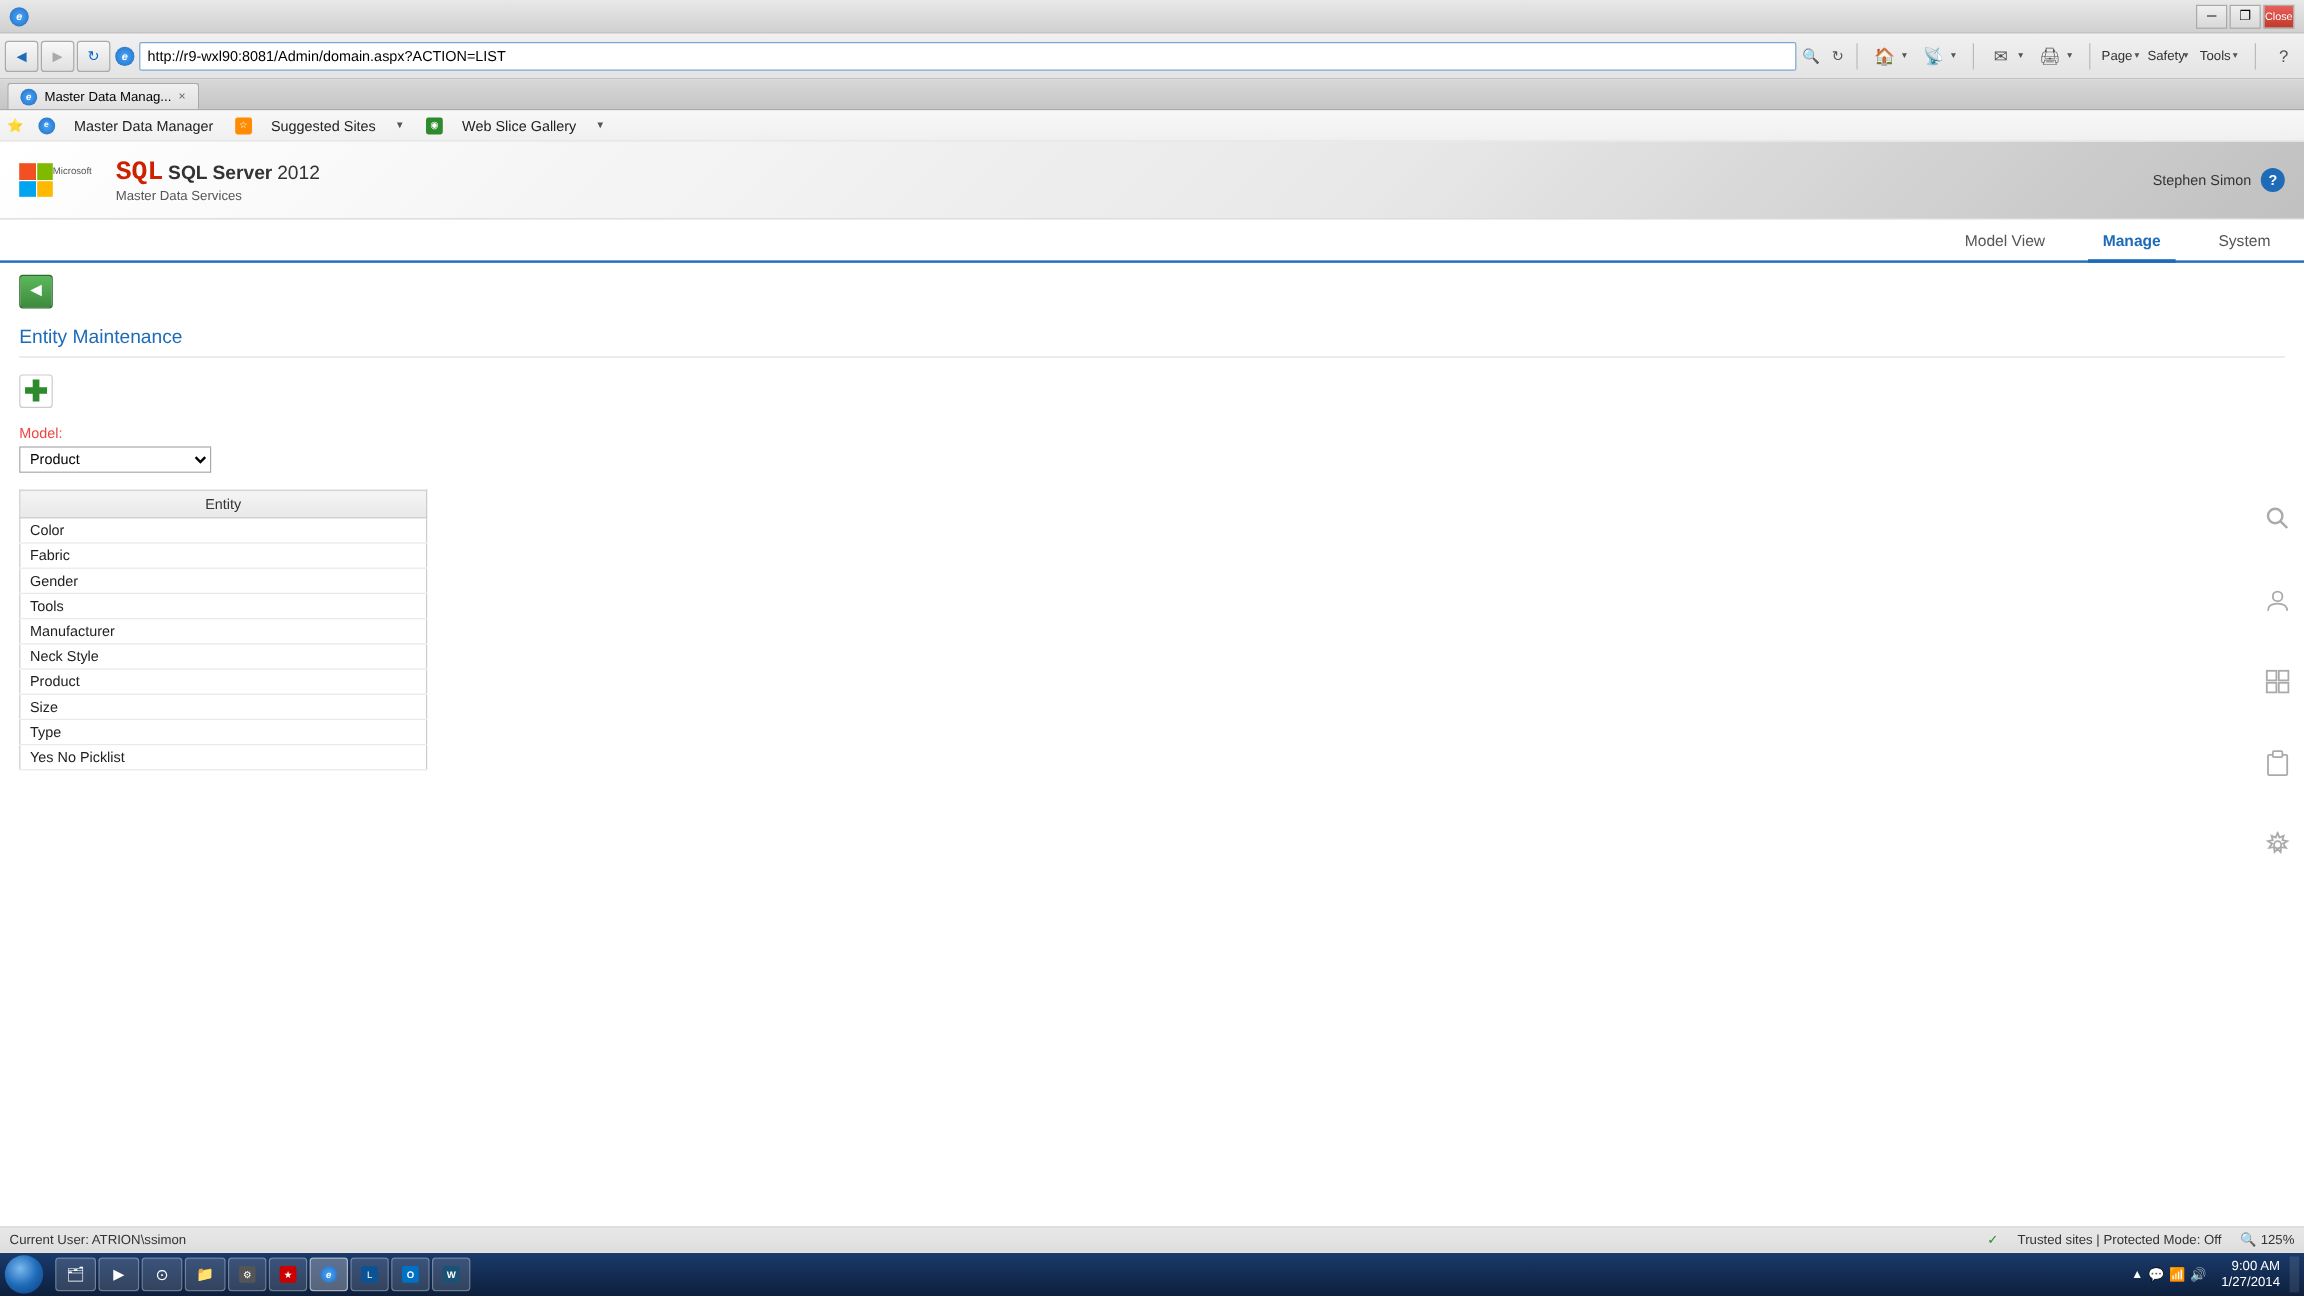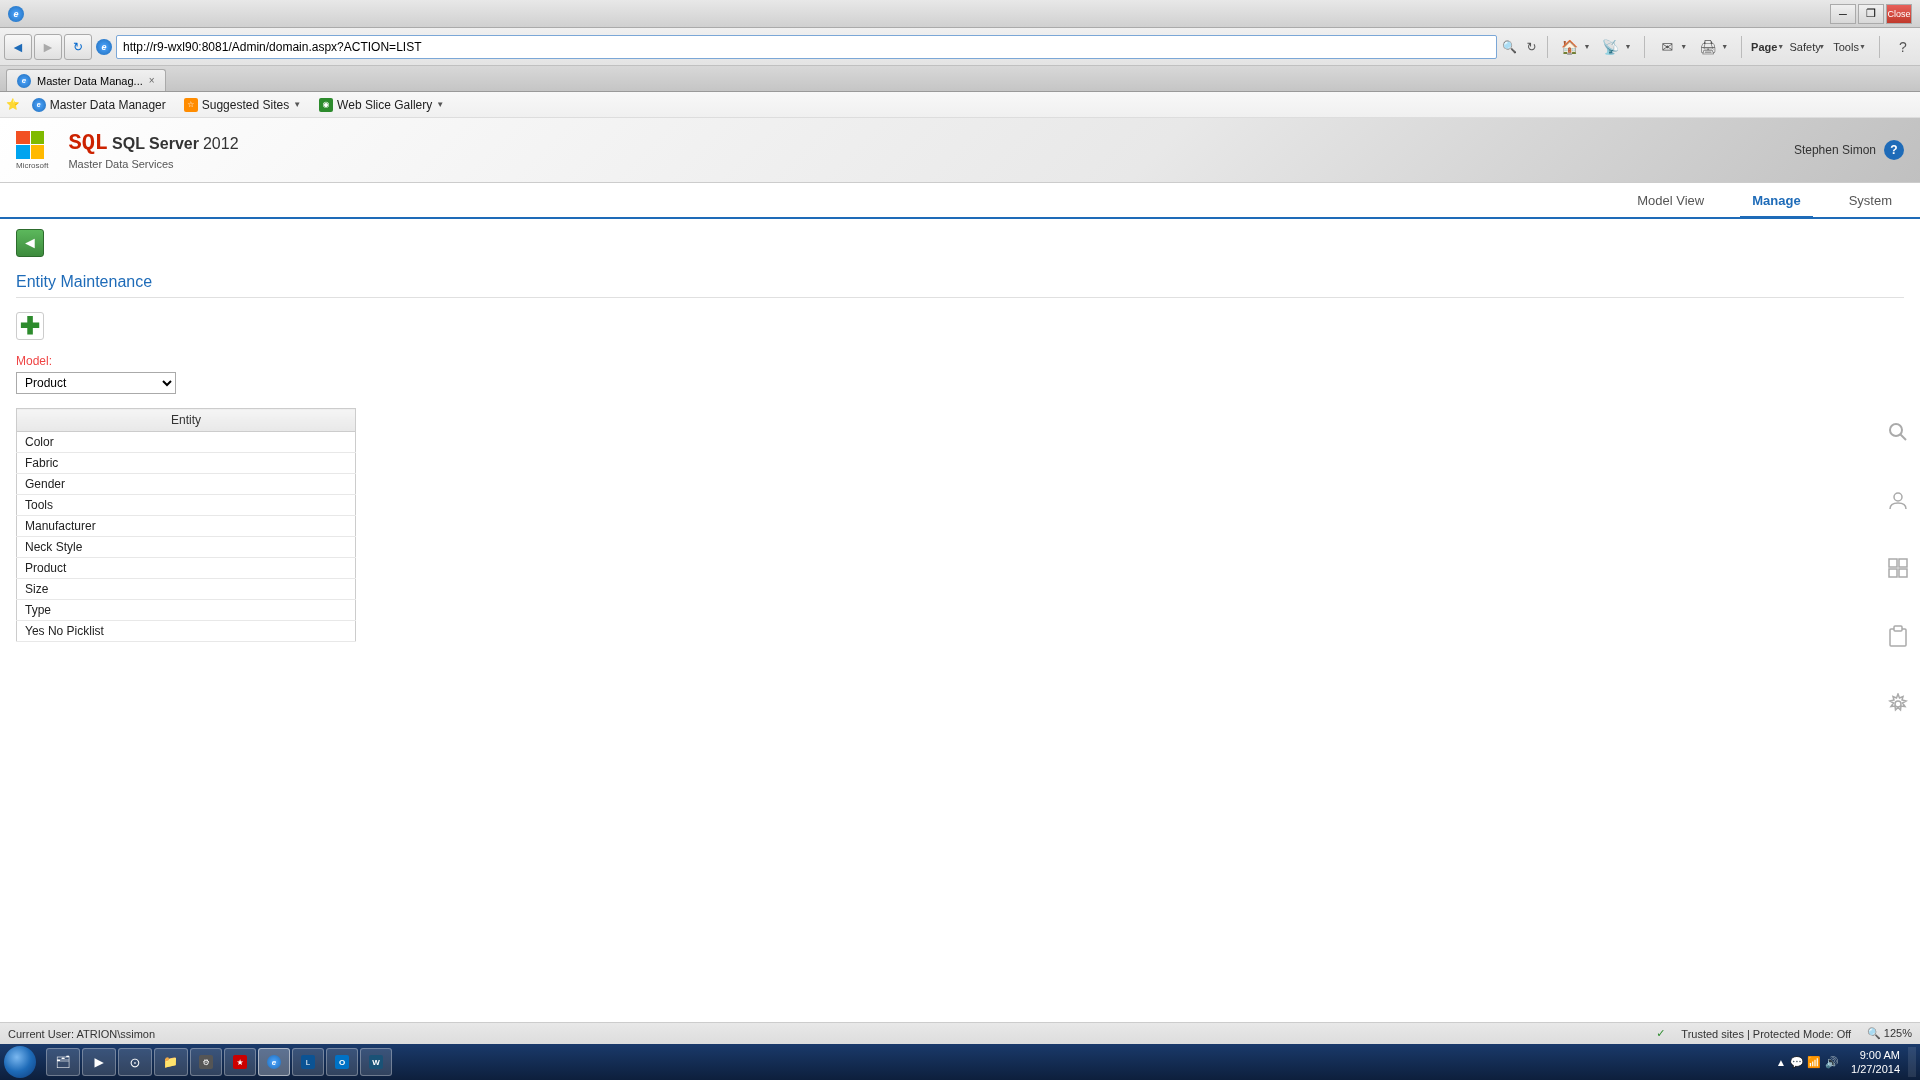--- a/index.html
+++ b/index.html
@@ -100,21 +100,21 @@
       height: 26px;
       display: flex;
       align-items: center;
       padding: 0 6px;
       border-bottom: 1px solid #ddd;
       gap: 6px;
     }
     .fav-item {
       display: flex;
       align-items: center;
-      gap: 4px;
+      gap: 16px;
       padding: 2px 6px;
       font-size: 12px;
       cursor: pointer;
       color: #222;
     }
     .fav-item .arrow { font-size: 8px; color: #555; }
 
     
     #app-header {
       background: linear-gradient(135deg, #fff 0%, #e8e8e8 60%, #c0c0c0 100%);
@@ -505,21 +505,21 @@
       <div class="ie-icon-btn-with-arrow">
         <span class="icon-part">✉</span>
           <span class="arr">▼</span>
       </div>
       <div class="ie-icon-btn-with-arrow">
         <span class="icon-part">🖨</span>
           <span class="arr">▼</span>
       </div>
       <div class="sep-v"></div>
       <div class="ie-icon-btn-with-arrow">
-        <span class="icon-part" style="font-size:11px;color:#333;font-weight:bold;">Page</span>
+        <span class="icon-part" style="font-size:11px;color:#333;font-weight:normal;">Page</span>
           <span class="arr">▼</span>
       </div>
       <div class="ie-icon-btn-with-arrow">
         <span class="icon-part" style="font-size:11px;color:#333;font-weight:normal;">Safety</span>
           <span class="arr">▼</span>
       </div>
       <div class="ie-icon-btn-with-arrow">
         <span class="icon-part" style="font-size:11px;color:#333;font-weight:normal;">Tools</span>
           <span class="arr">▼</span>
       </div>
@@ -552,21 +552,21 @@
       <span>Web Slice Gallery</span>
       <span class="arrow">▼</span>
     </div>
   </div>
 
   <div id="app-content">
 
     <div id="app-header">
       <div id="logo-area">
 
-        <div style="display:flex;flex-direction:column;margin-right:8px;">
+        <div style="display:flex;flex-direction:row;margin-right:8px;">
           <div style="display:grid;grid-template-columns:1fr 1fr;gap:1px;width:28px;height:28px;">
             <div style="background:#f25022;"></div>
             <div style="background:#7fba00;"></div>
             <div style="background:#00a4ef;"></div>
             <div style="background:#ffb900;"></div>
           </div>
           <div style="font-size:8px;color:#555;margin-top:2px;">Microsoft</div>
         </div>
         <div>
           <div style="display:flex;align-items:baseline;gap:4px;">

